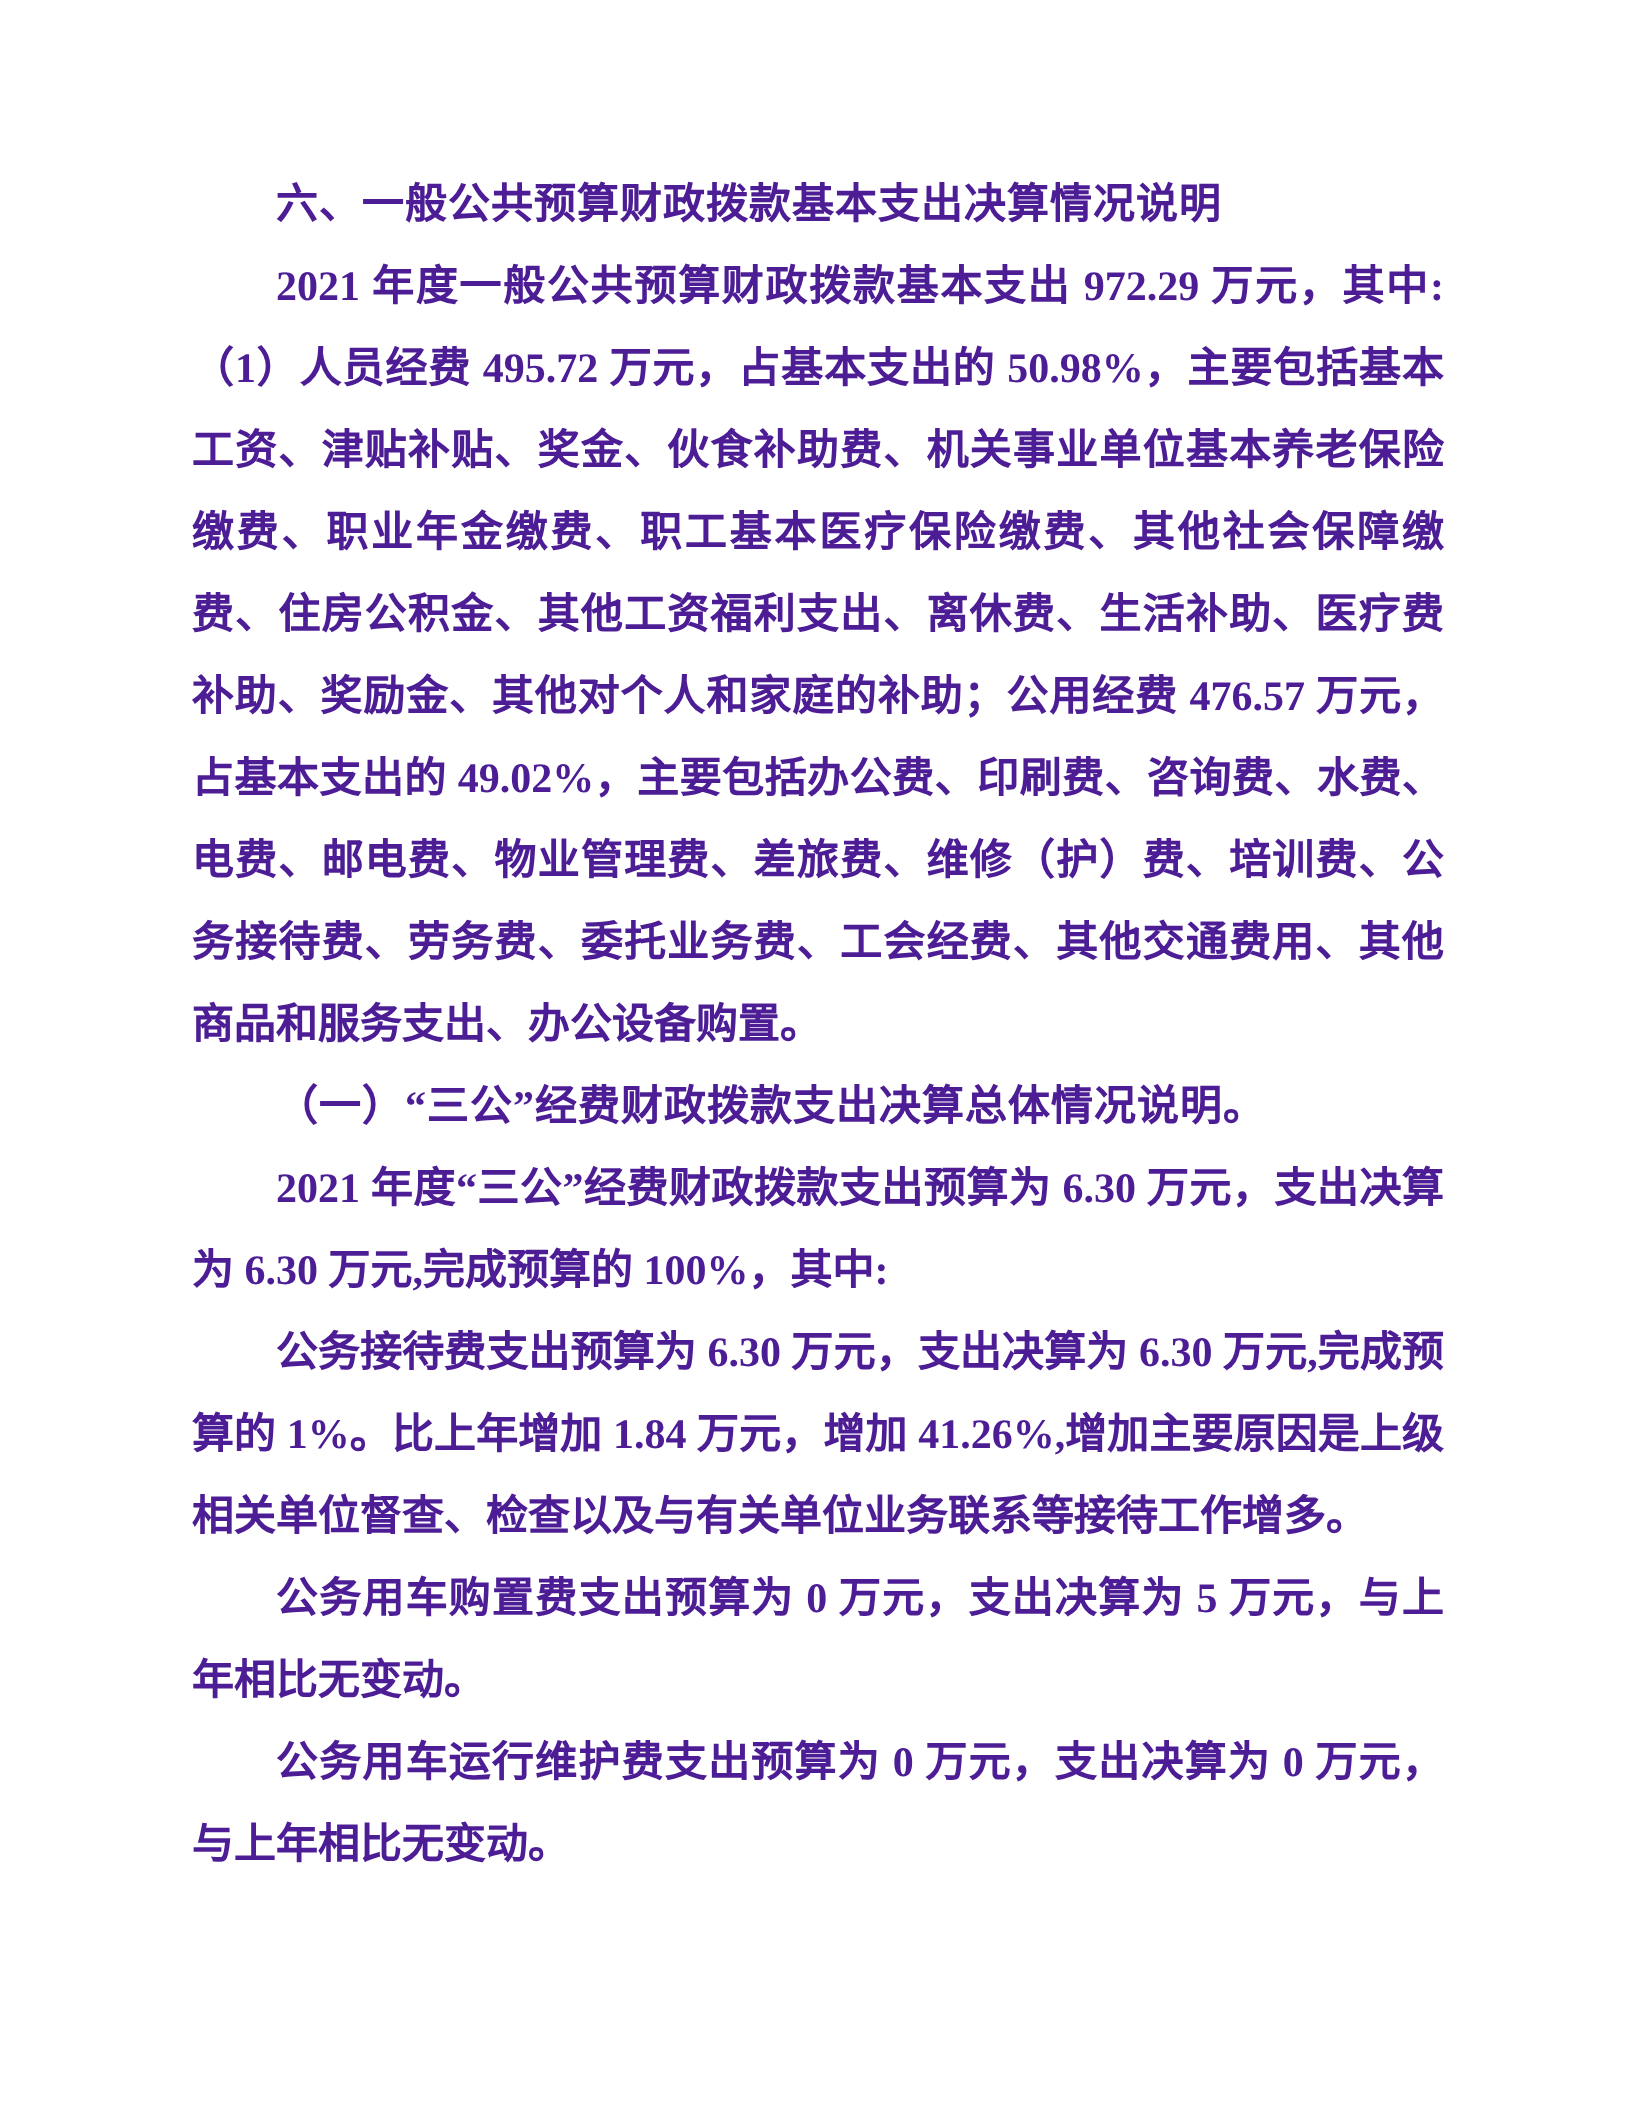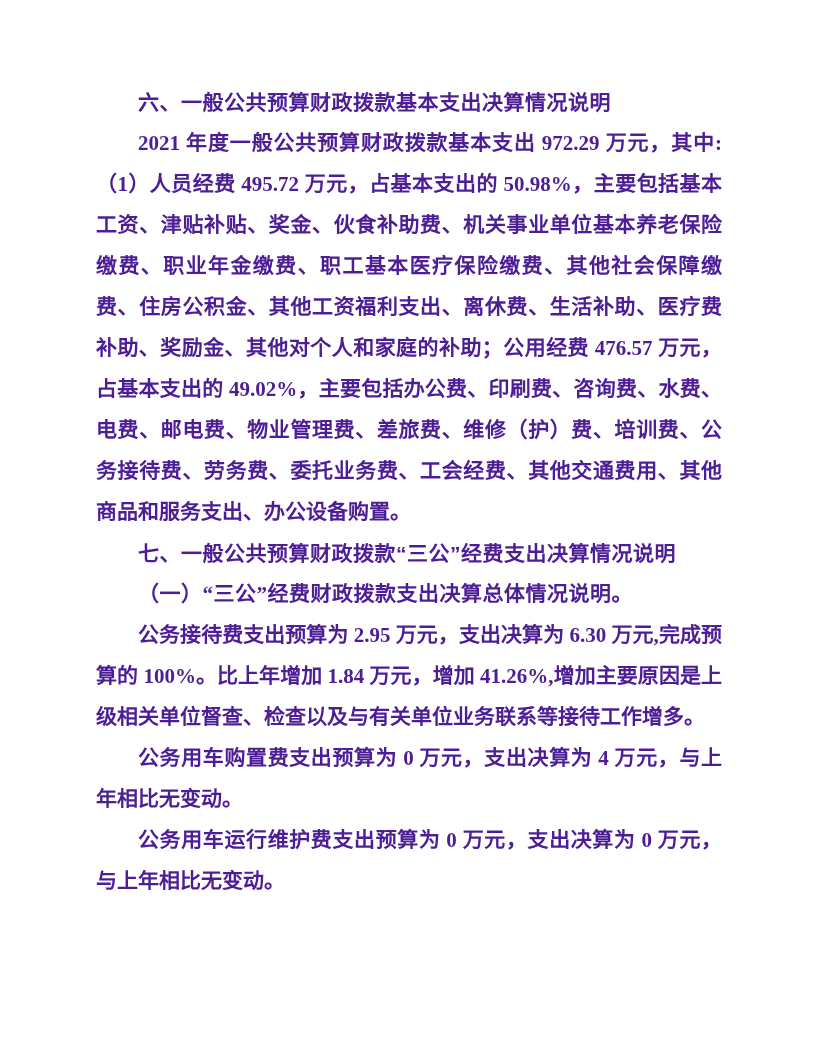--- a/index.html
+++ b/index.html
@@ -54,26 +54,26 @@
 </head>
 <body>
 
 <div class="page">
   <div class="content">
 
     <h2 class="h-hei">六、一般公共预算财政拨款基本支出决算情况说明</h2>
 
     <p class="body-para">2021 年度一般公共预算财政拨款基本支出 972.29 万元，其中:（1）人员经费 495.72 万元，占基本支出的 50.98%，主要包括基本工资、津贴补贴、奖金、伙食补助费、机关事业单位基本养老保险缴费、职业年金缴费、职工基本医疗保险缴费、其他社会保障缴费、住房公积金、其他工资福利支出、离休费、生活补助、医疗费补助、奖励金、其他对个人和家庭的补助；公用经费 476.57 万元，占基本支出的 49.02%，主要包括办公费、印刷费、咨询费、水费、电费、邮电费、物业管理费、差旅费、维修（护）费、培训费、公务接待费、劳务费、委托业务费、工会经费、其他交通费用、其他商品和服务支出、办公设备购置。</p>
 
-    <h2 class="h-hei">七、一般公共预算财政拨款“三公”经费支出决算情况说明</h2>
 
     <h3 class="h-kai">（一）“三公”经费财政拨款支出决算总体情况说明。</h3>
 
+    <p class="body-para">2021 年度“三公”经费财政拨款支出预算为 6.30 万元，支出决算为 6.30 万元,完成预算的 100%，其中:</p>
 
 
-    <p class="body-para">公务接待费支出预算为 2.95 万元，支出决算为 6.30 万元,完成预算的 100%。比上年增加 1.84 万元，增加 41.26%,增加主要原因是上级相关单位督查、检查以及与有关单位业务联系等接待工作增多。</p>
+    <p class="body-para">公务接待费支出预算为 6.30 万元，支出决算为 6.30 万元,完成预算的 1%。比上年增加 1.84 万元，增加 41.26%,增加主要原因是上级相关单位督查、检查以及与有关单位业务联系等接待工作增多。</p>
 
-    <p class="body-para">公务用车购置费支出预算为 0 万元，支出决算为 4 万元，与上年相比无变动。</p>
+    <p class="body-para">公务用车购置费支出预算为 0 万元，支出决算为 5 万元，与上年相比无变动。</p>
 
     <p class="body-para">公务用车运行维护费支出预算为 0 万元，支出决算为 0 万元，与上年相比无变动。</p>
 
   </div>
 </div>
 
 </body></html>

